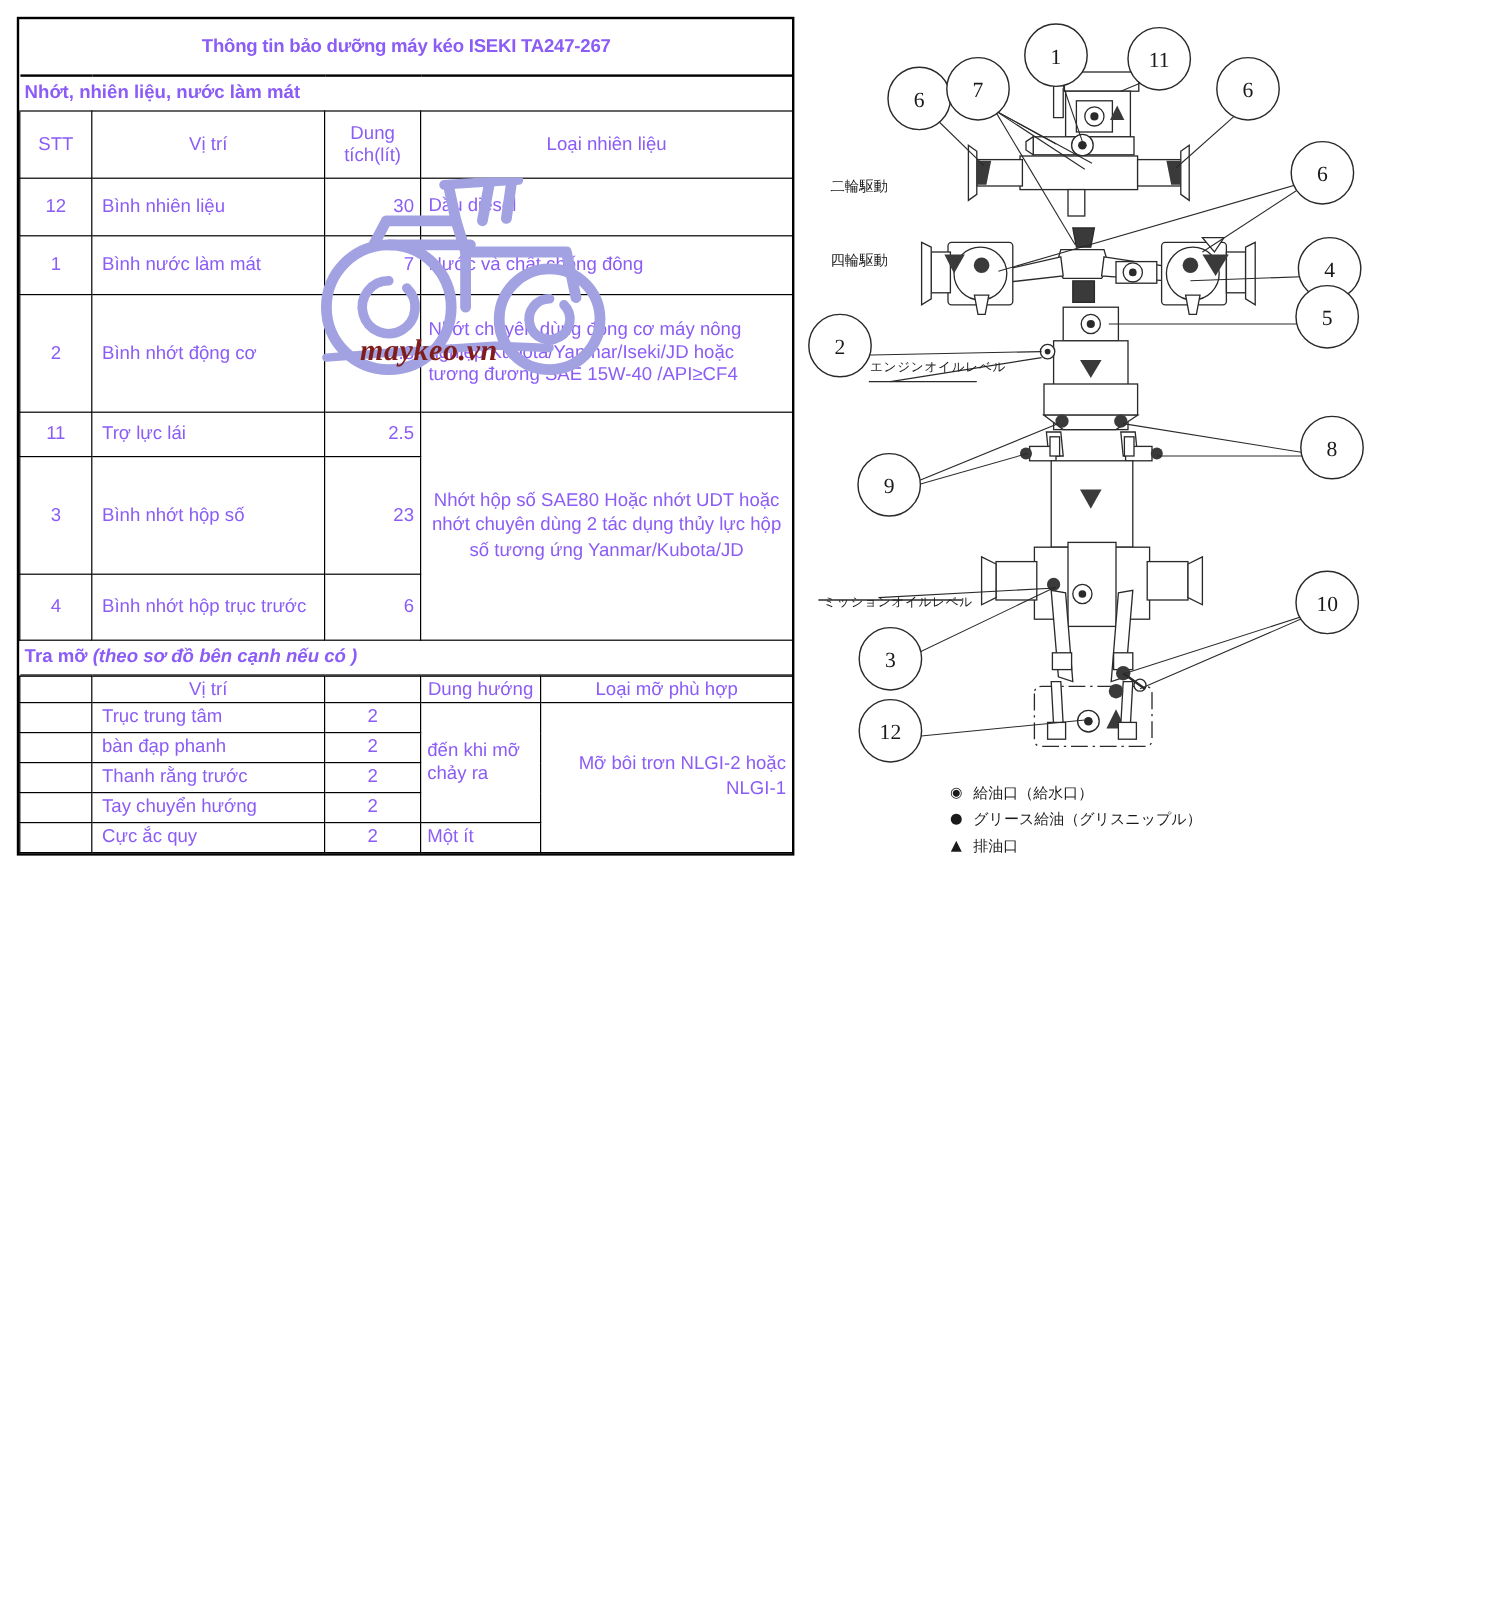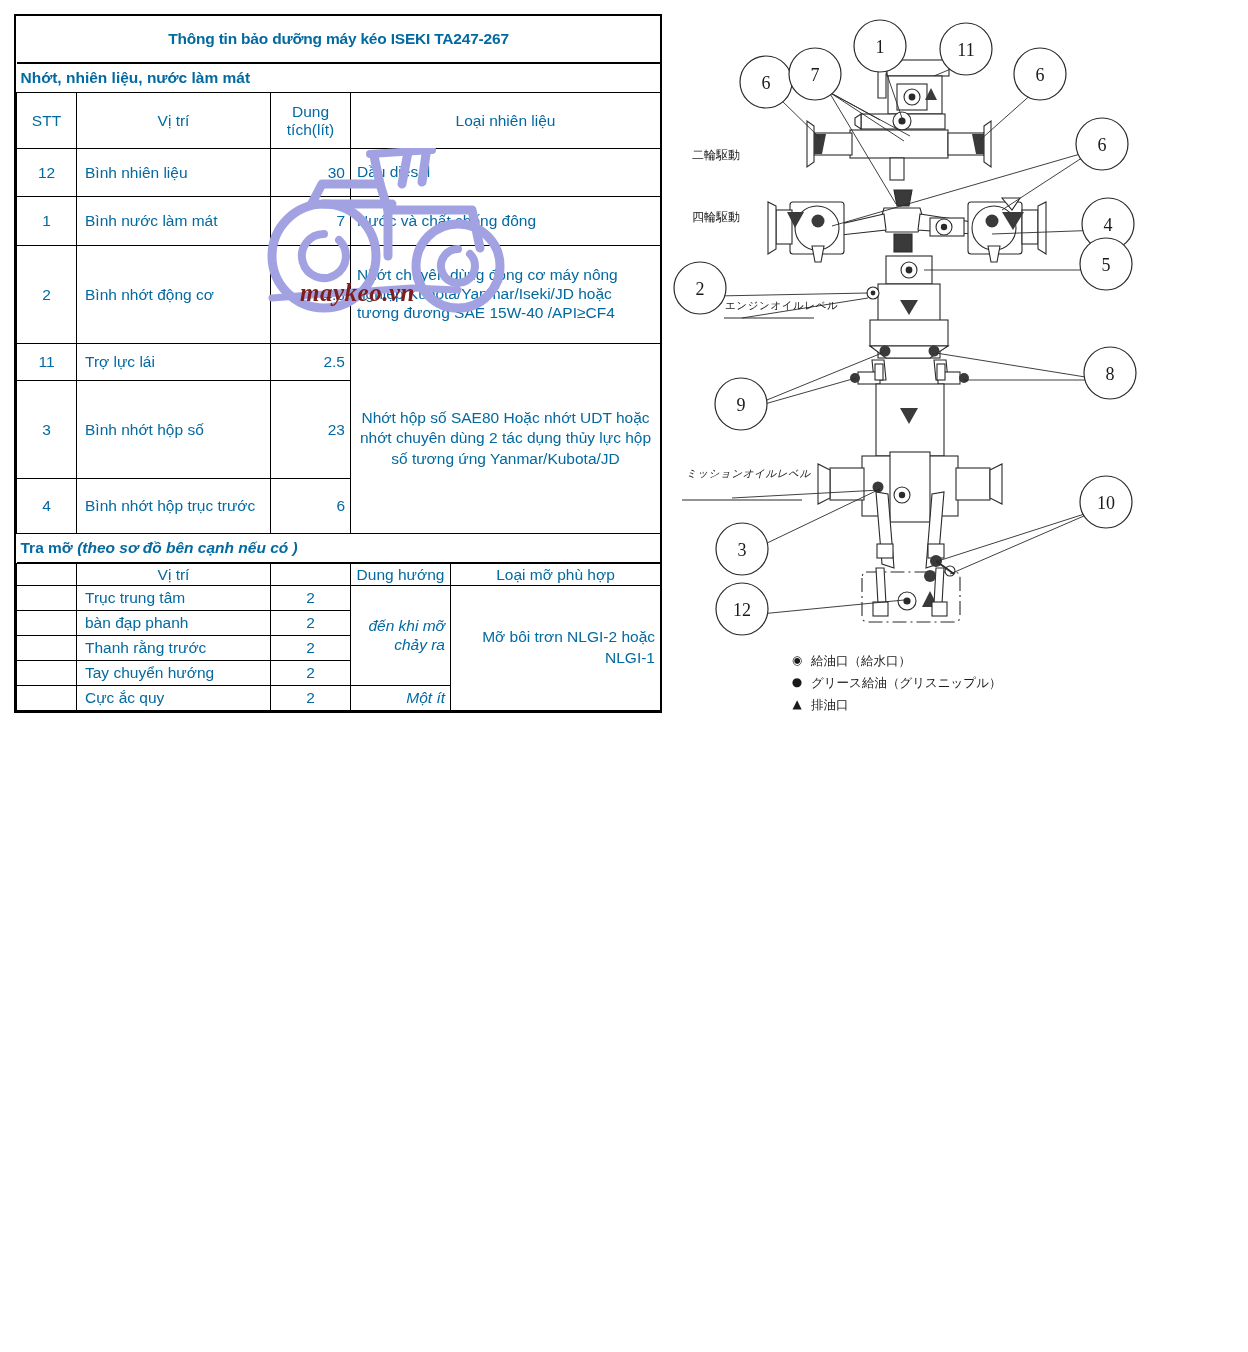--- a/index.html
+++ b/index.html
@@ -26,21 +26,21 @@
   table.maint {
     width: 100%;
     border-collapse: collapse;
     table-layout: fixed;
     background: transparent;
   }
   table.maint td, table.maint th {
     border: 1.5px solid #000;
     padding: 2px 5px;
     font-size: 15.5px;
-    color: #0369a1;
+    color: #8b5cf6;
     vertical-align: middle;
     background: transparent;
   }
   .doc-title {
     border: none !important;
     border-bottom: 2px solid #000 !important;
     text-align: center;
     font-size: 25px;
     font-weight: bold;
     padding: 14px 4px 14px 4px !important;
@@ -57,21 +57,21 @@
   .sect-title .ital { font-style: italic; font-weight: bold; margin-top: 12px; }
   .colhead { text-align: center; font-size: 15.5px; font-weight: normal; line-height: 1.12; }
   .c-num { text-align: center; }
   .c-pos { text-align: left; padding-left: 8px !important; }
   .c-cap { text-align: right; }
   .c-type { text-align: left; padding-left: 6px !important; line-height: 1.22; }
   .c-type-ctr { text-align: center; line-height: 1.3; }
   .g-blank { }
   .g-pos { text-align: left; padding-left: 8px !important; margin-top: 38px; }
   .g-qty { text-align: center; }
-  .g-cap { text-align: right; line-height: 1.2; font-style: italic; }
+  .g-cap { text-align: left; line-height: 1.2; }
   .g-grease { text-align: right; line-height: 1.35; margin-left: 31px; }
 
   
   #watermark {
     position: absolute;
     left: 262px; top: 148px;
     width: 290px; height: 175px;
     pointer-events: none;
     z-index: 5;
   }
@@ -457,21 +457,21 @@
         <text x="438" y="372">8</text>
         <text x="70" y="548">3</text>
         <text x="434" y="501">10</text>
         <text x="70" y="608">12</text>
       </g>
     </svg>
 
     <div class="jp" style="left:20px; top:139px;">二輪駆動</div>
     <div class="jp" style="left:20px; top:201px;">四輪駆動</div>
     <div class="jp-small" style="left:53px; top:291px;">エンジンオイルレベル</div>
-    <div class="jp-small" style="left:14px; top:459px;font-style:italic;">ミッションオイルレベル</div>
+    <div class="jp-small" style="left:14px; top:487px;">ミッションオイルレベル</div>
   </div>
 
   <div id="legend">
     <div class="lrow">
       <span class="sym">◉</span>
       <span>給油口（給水口）</span>
     </div>
     <div class="lrow">
       <span class="sym">●</span>
       <span>グリース給油（グリスニップル）</span>

